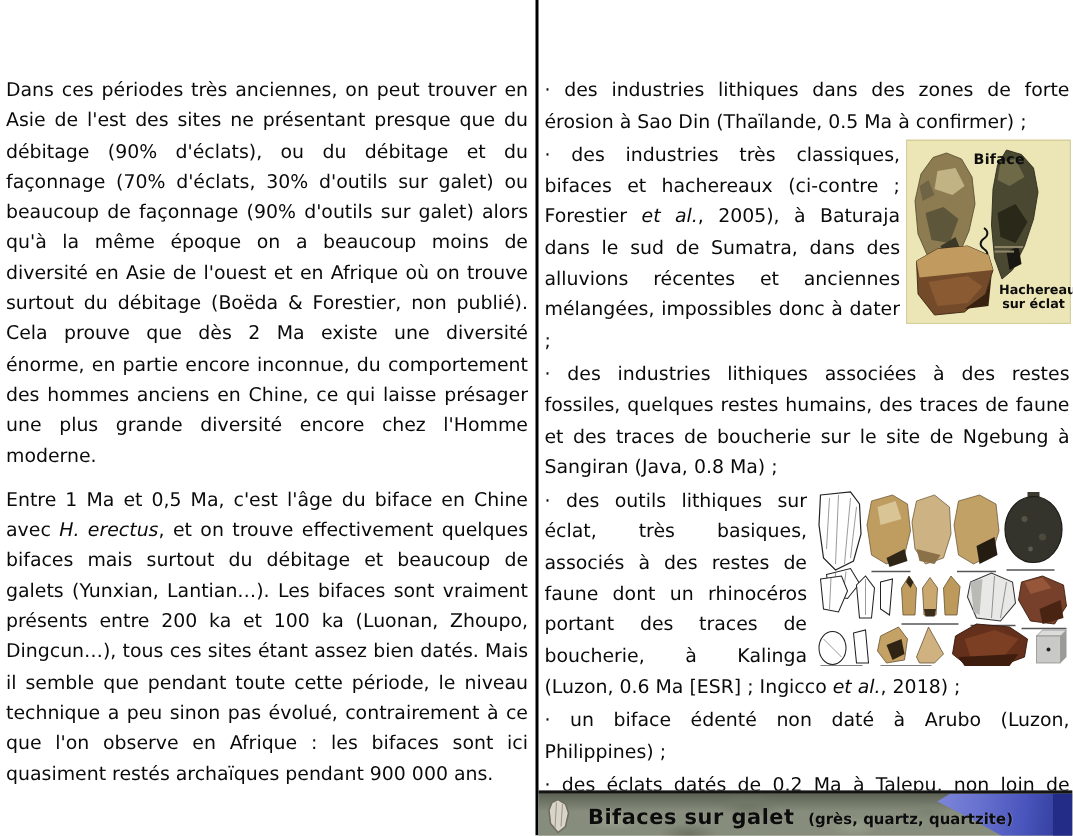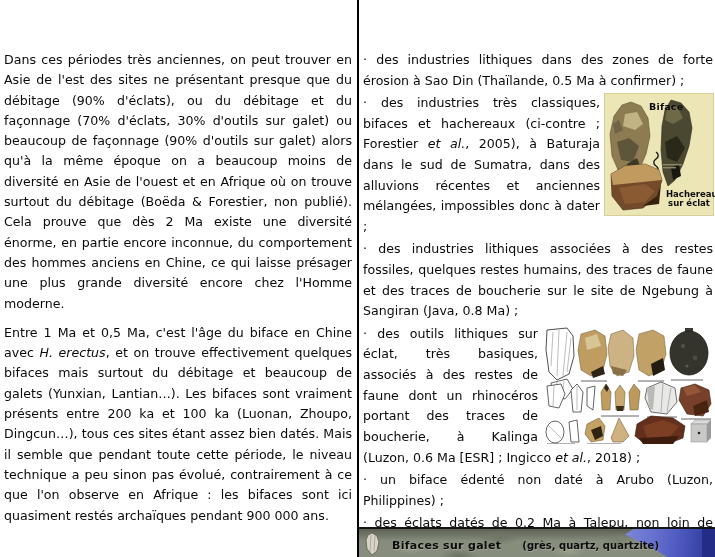--- a/index.html
+++ b/index.html
@@ -42,22 +42,22 @@
       linear-gradient(180deg, #5c6154 0%, #868d7c 40%);
   }
   .sea{
     position:absolute;right:0;top:0;width:110px;height:30px;
     background:linear-gradient(97deg,#8c94de 0%,#6a74d0 40%,#4a55bd 70%,#29348f 100%);
     clip-path:polygon(26% 0,100% 0,100% 100%,60% 100%,38% 55%,18% 18%);
   }
   .sea-deep{position:absolute;right:0;top:0;width:13px;height:30px;background:#232d88;}
   .strip-stone{position:absolute;left:4px;top:3px;}
   .strip-caption{position:absolute;left:33px;top:5px;white-space:nowrap;color:#0c0c0c;text-shadow:.5px .5px 0 rgba(255,255,255,.22);}
-  .strip-title{font-size:11px;font-weight:bold;letter-spacing:.3px;}
-  .strip-sub{font-size:10px;font-weight:bold;margin-left:16px;}
+  .strip-title{font-size:14px;font-weight:bold;letter-spacing:.3px;}
+  .strip-sub{font-size:10px;font-weight:bold;margin-left:4px;}
 </style>
 </head>
 <body>
 
 <div class="page">
 
   <div class="col col-left">
     <p><span>Dans ces périodes très anciennes, on peut trouver en Asie de l'est des sites ne présentant presque que du débitage (90% d'éclats), ou du débitage et du façonnage (70% d'éclats, 30% d'outils sur galet) ou beaucoup de façonnage (90% d'outils sur galet) alors qu'à la même époque on a beaucoup moins de diversité en Asie de l'ouest et en Afrique où on trouve surtout du débitage (Boëda &amp; Forestier, non publié). Cela prouve que dès 2 Ma existe une diversité énorme, en partie encore inconnue, du comportement des hommes anciens en Chine, ce qui laisse présager une plus grande diversité encore chez l'Homme moderne.</span></p>
     <p><span>Entre 1 Ma et 0,5 Ma, c'est l'âge du biface en Chine avec </span><span class="it">H. erectus</span><span>, et on trouve effectivement quelques bifaces mais surtout du débitage et beaucoup de galets (Yunxian, Lantian…). Les bifaces sont vraiment présents entre 200 ka et 100 ka (Luonan, Zhoupo, Dingcun…), tous ces sites étant assez bien datés. Mais il semble que pendant toute cette période, le niveau technique a peu sinon pas évolué, contrairement à ce que l'on observe en Afrique : les bifaces sont ici quasiment restés archaïques pendant 900 000 ans.</span></p>
   </div>

